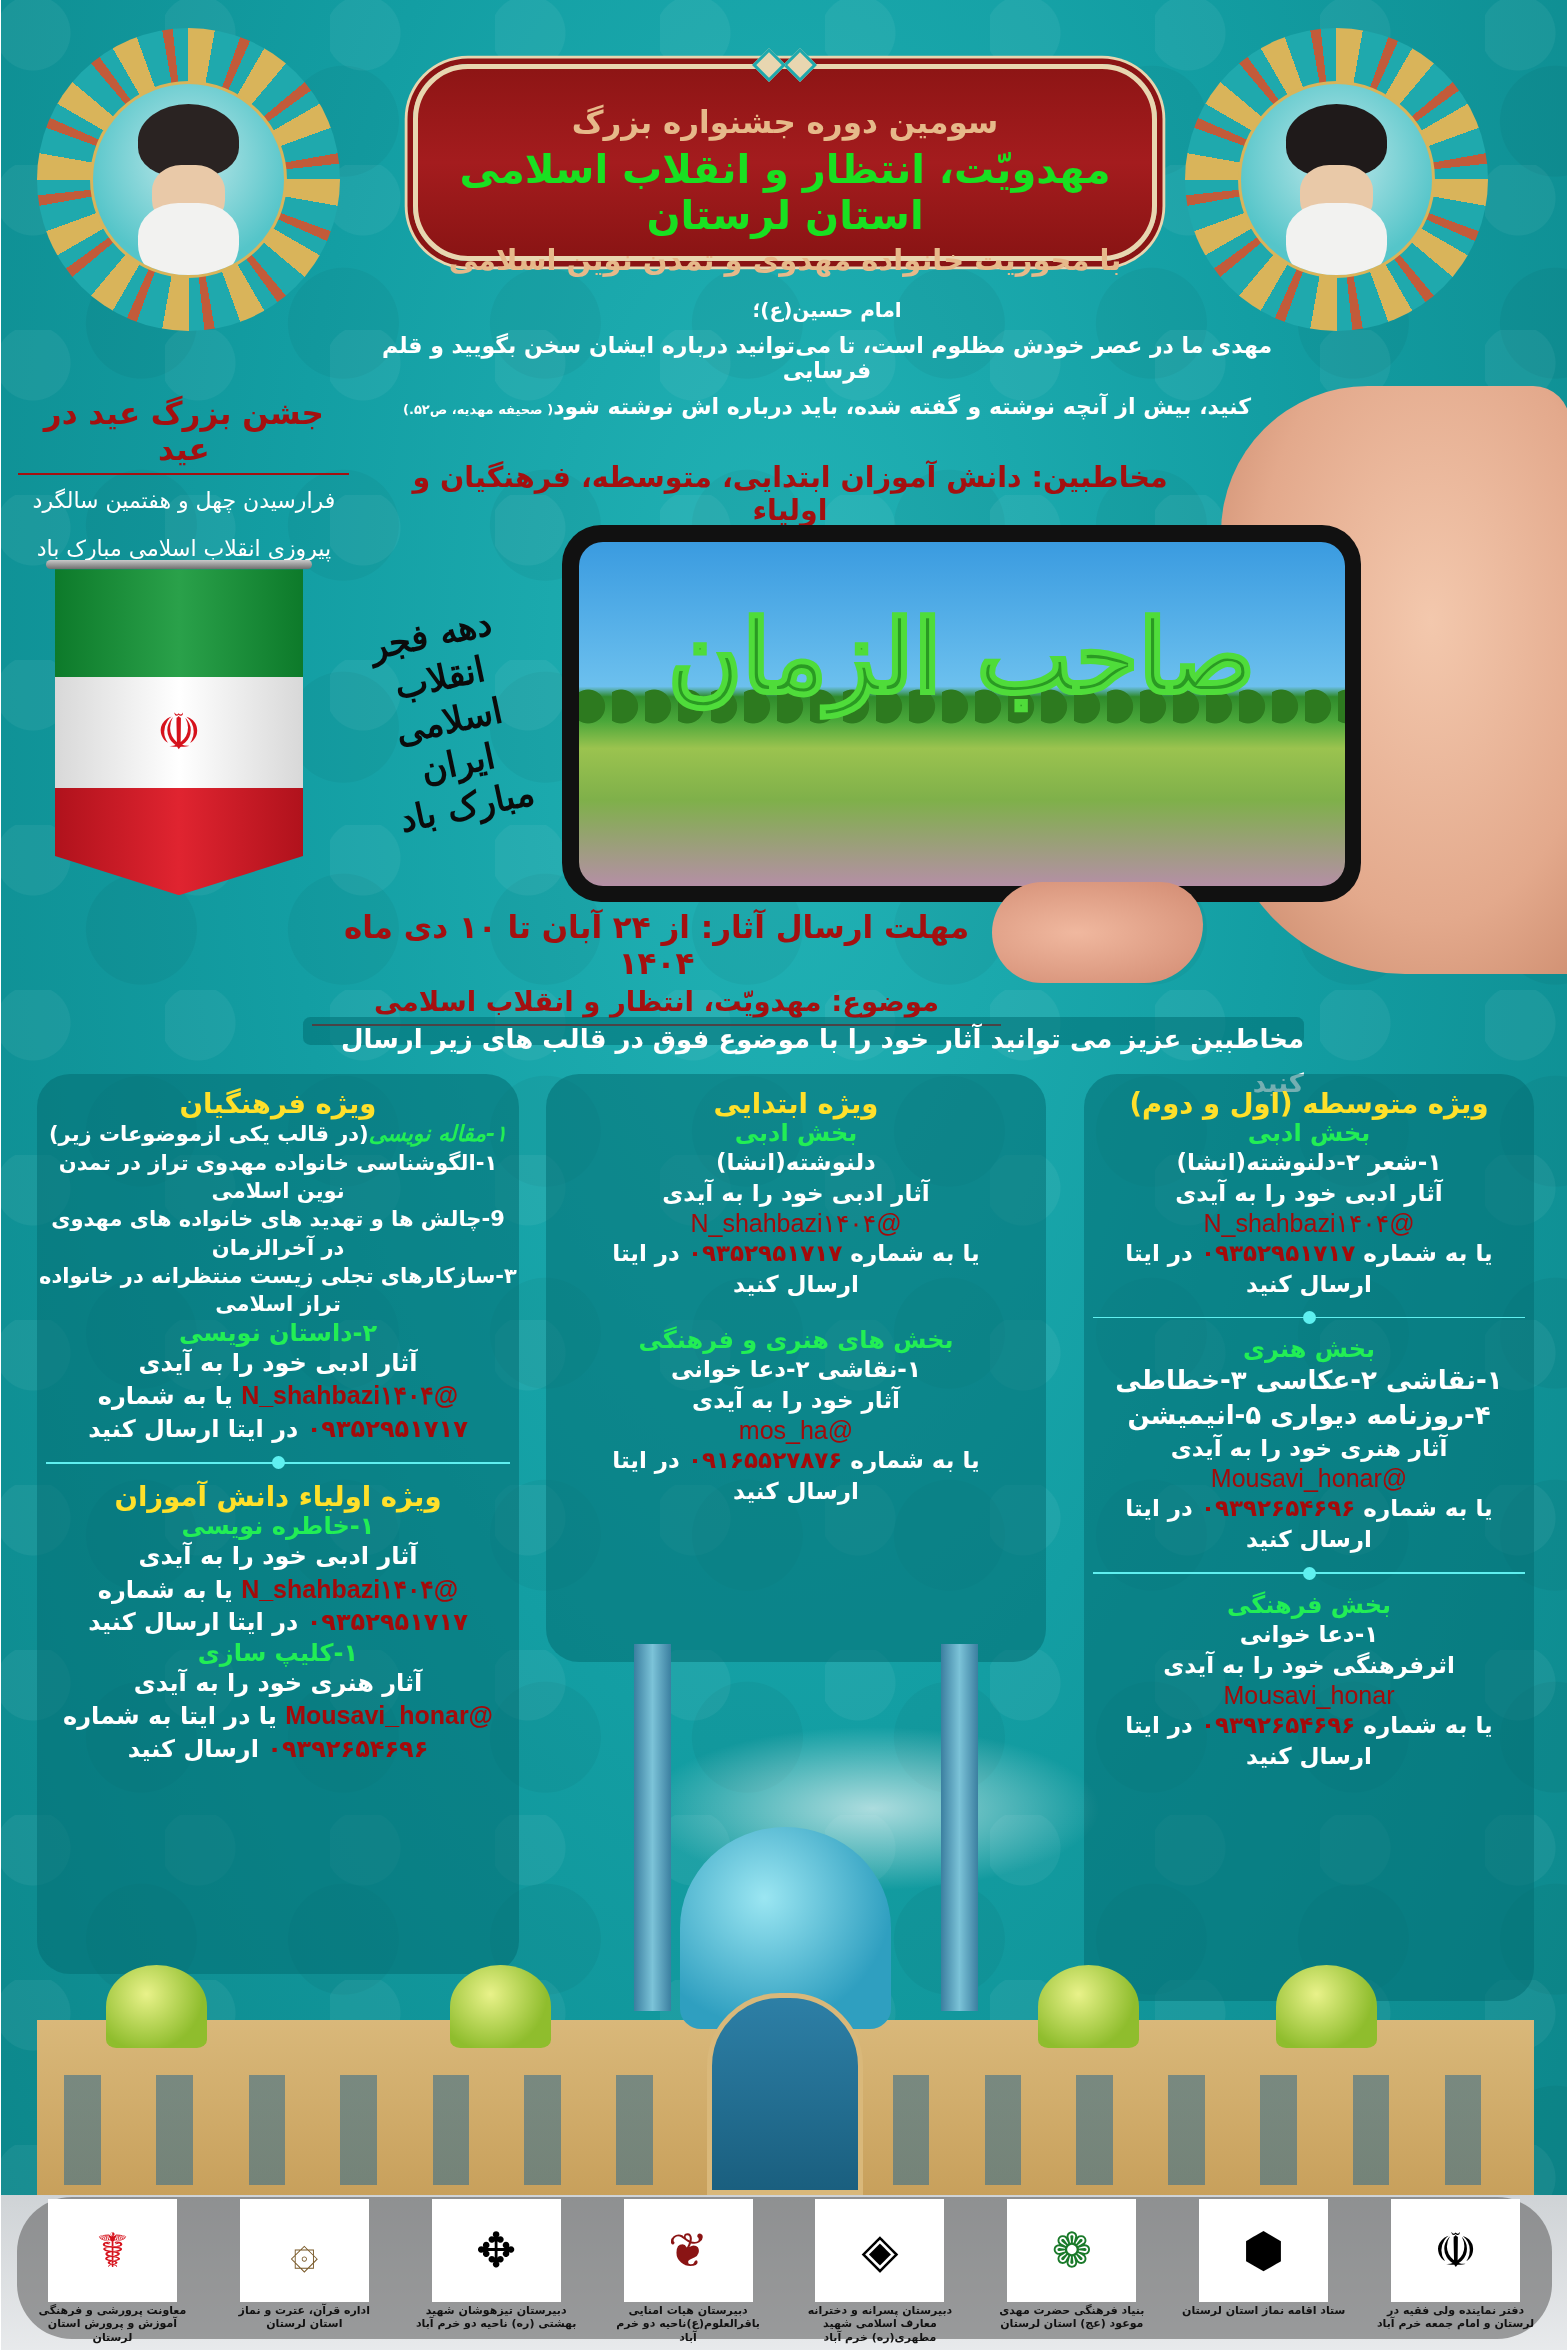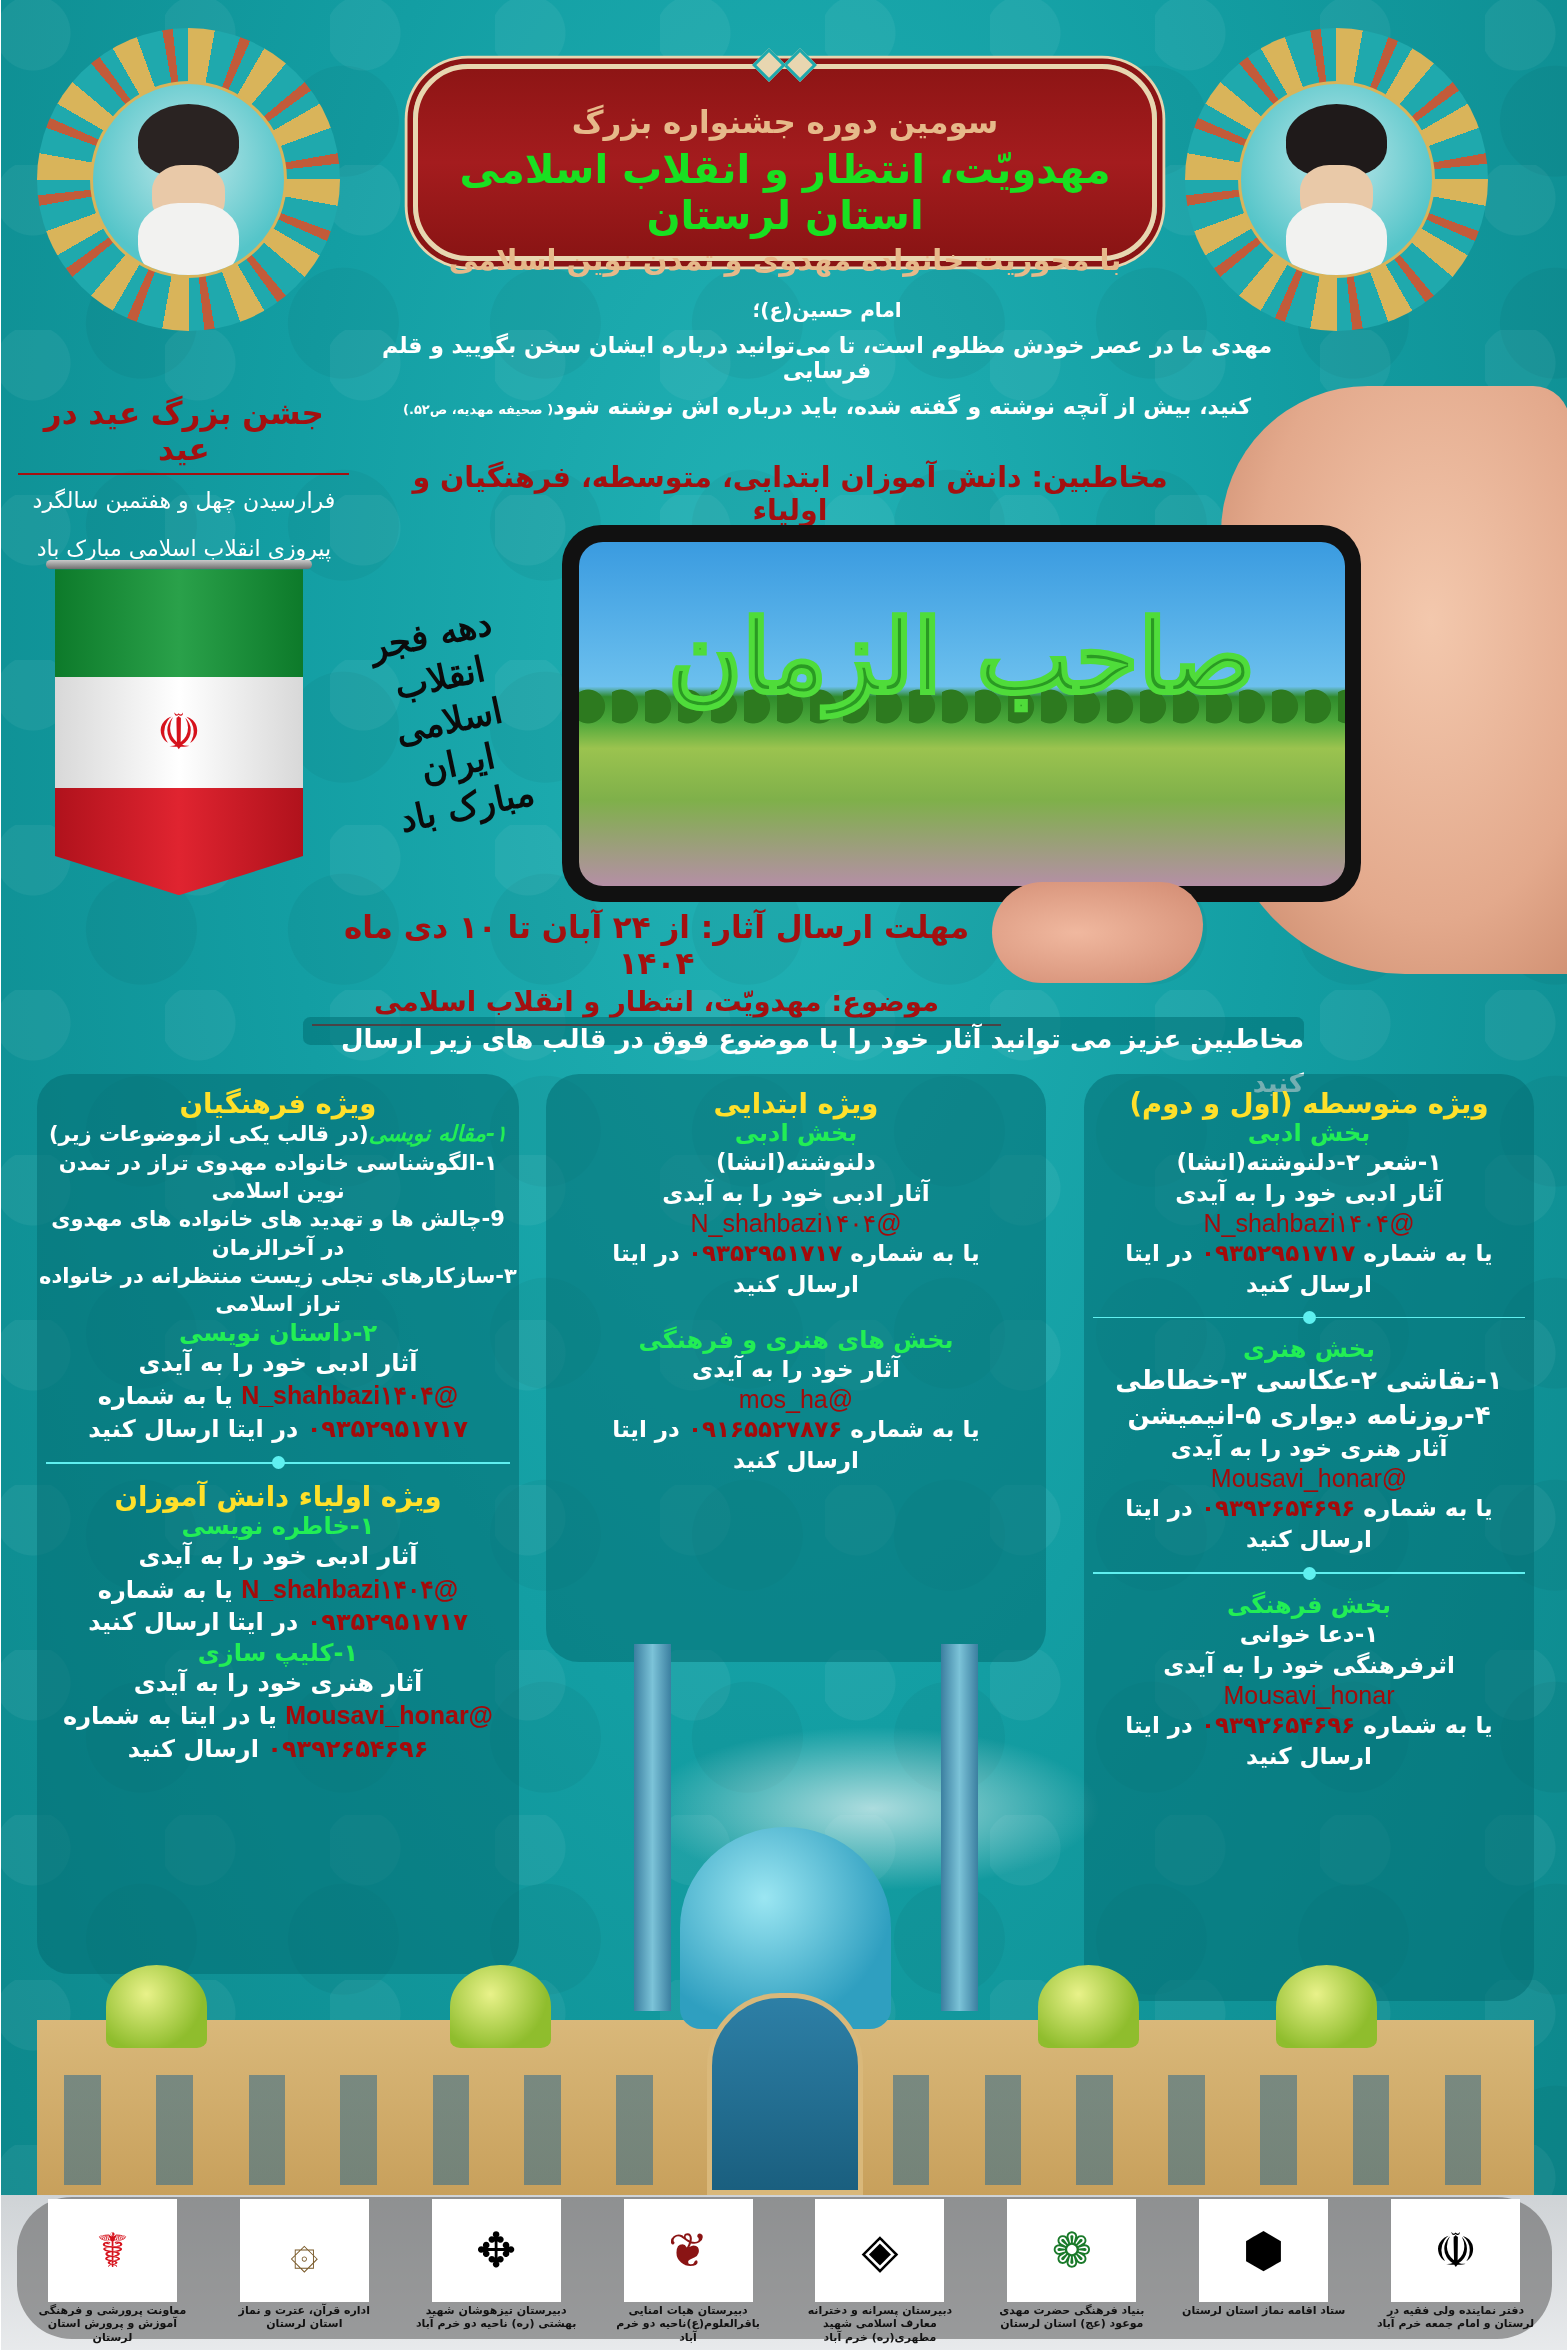--- a/index.html
+++ b/index.html
@@ -218,20 +218,21 @@
 <div class="panel" style="left:546px; top:1074px; width:500px; height:588px;">
   <div class="ph">ویژه ابتدایی</div>
   <div class="sh">بخش ادبی</div>
   <div class="tx">دلنوشته(انشا)</div>
   <div class="tx">آثار ادبی خود را به آیدی</div>
   <div class="id">@N_shahbazi۱۴۰۴</div>
   <div class="tx"><span>یا به شماره</span> <span class="num">۰۹۳۵۲۹۵۱۷۱۷</span> <span>در ایتا</span></div>
   <div class="tx">ارسال کنید</div>
   <div style="height:26px;"></div>
   <div class="sh">بخش های هنری و فرهنگی</div>
+  <div class="tx">۱-نقاشی ۲-دعا خوانی</div>
   <div class="tx">آثار خود را به آیدی</div>
   <div class="id">@mos_ha</div>
   <div class="tx"><span>یا به شماره</span> <span class="num">۰۹۱۶۵۵۲۷۸۷۶</span> <span>در ایتا</span></div>
   <div class="tx">ارسال کنید</div>
 </div>
 
 <div class="panel left-col" style="left:37px; top:1074px; width:482px; height:900px;text-align:center;">
   <div class="ph">ویژه فرهنگیان</div>
   <div class="tx"><span class="sh" style="font-size:22px;font-style:italic;">۱-مقاله نویسی</span><span>(در قالب یکی ازموضوعات زیر)</span></div>
   <div class="tx">۱-الگوشناسی خانواده مهدوی تراز در تمدن نوین اسلامی</div>

